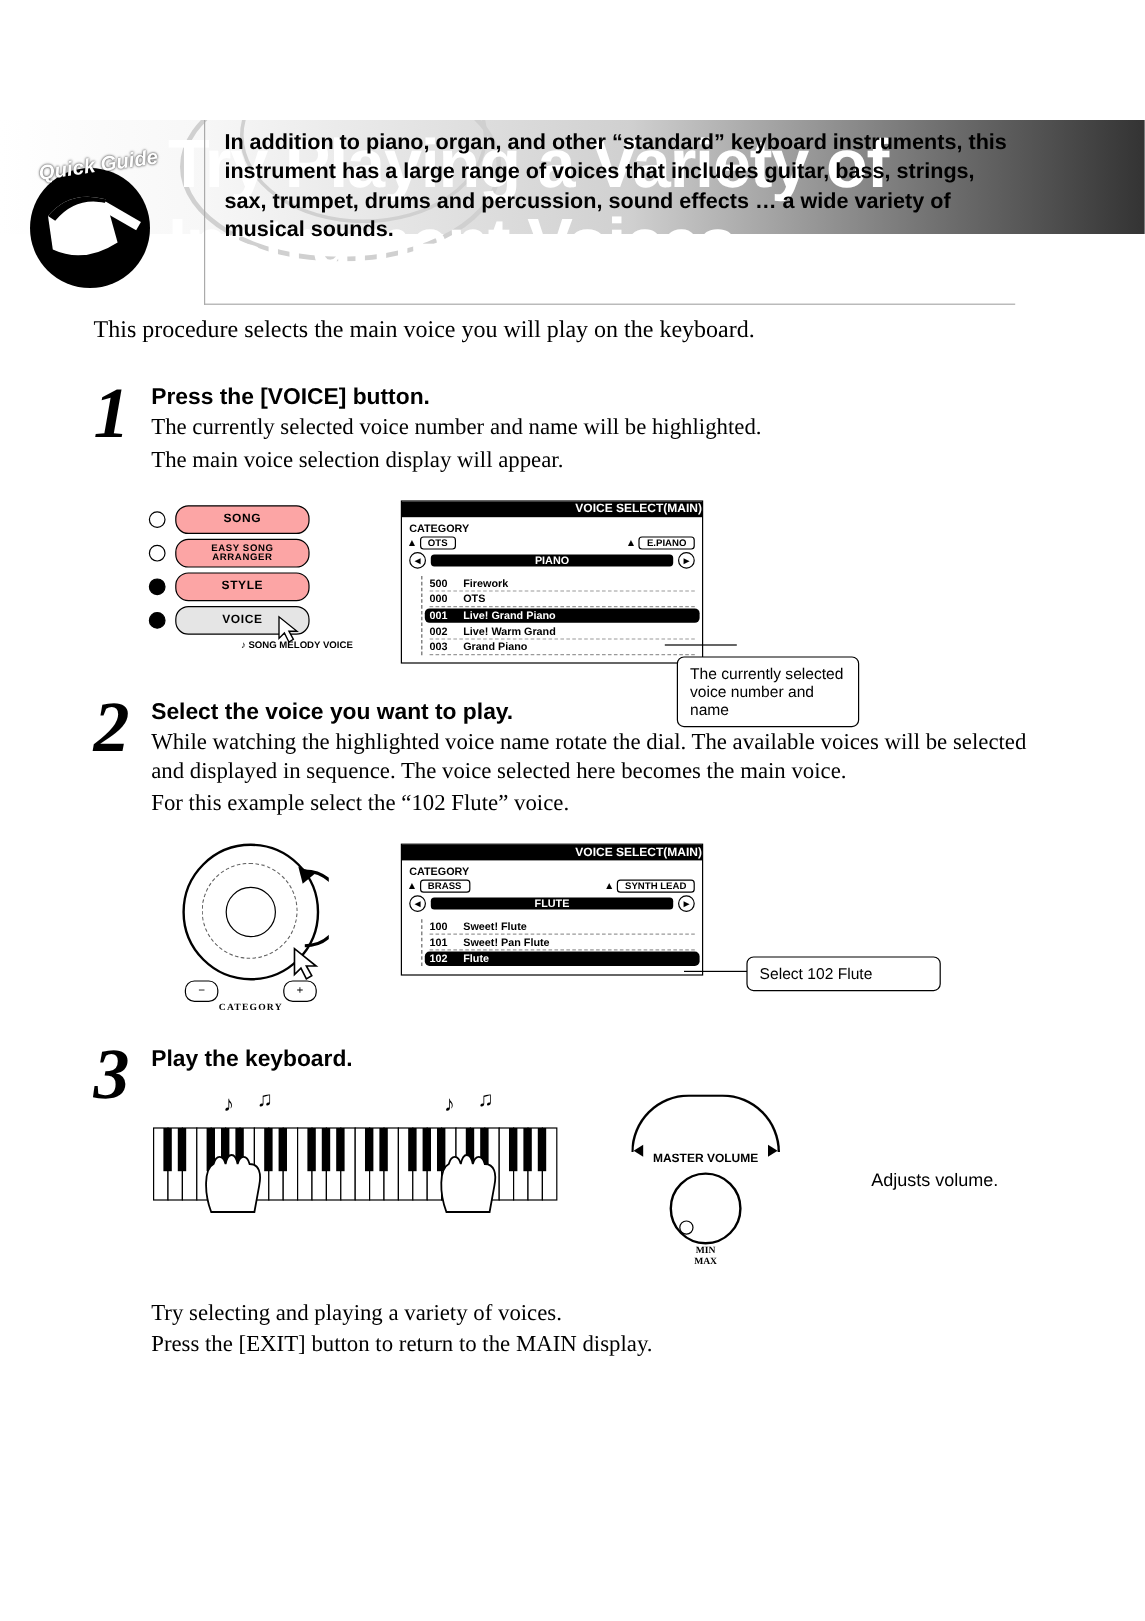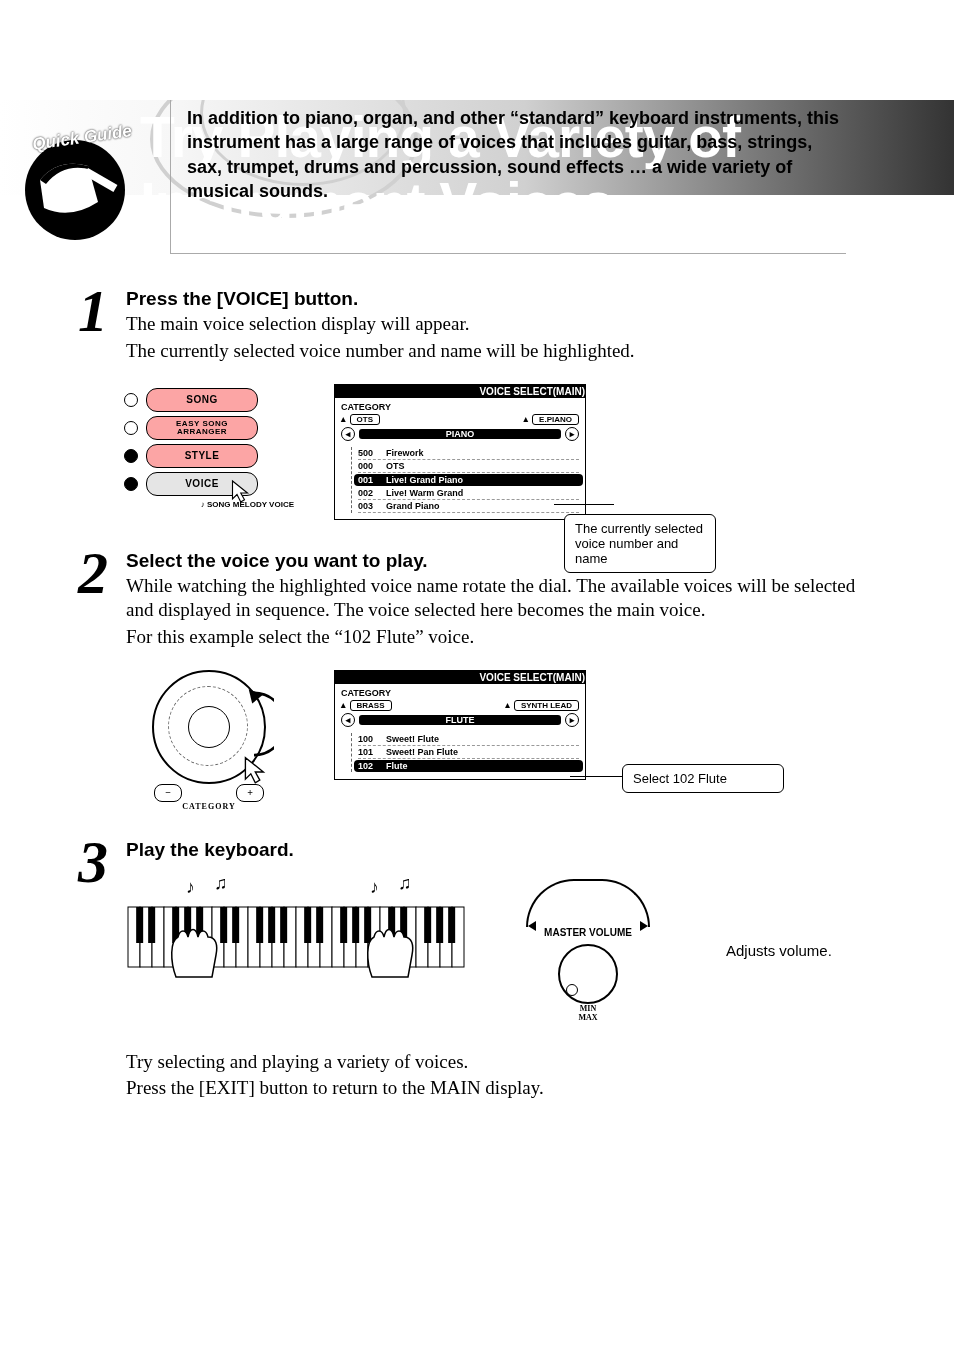--- a/index.html
+++ b/index.html
@@ -287,27 +287,28 @@
     </svg>
     <div class="ribbon">Quick Guide</div>
   </div>
 
   <div class="page-title">Try Playing a Variety of Instrument Voices</div>
 
   <div class="intro-box">
     <div class="intro-text">In addition to piano, organ, and other “standard” keyboard instruments, this instrument has a large range of voices that includes guitar, bass, strings, sax, trumpet, drums and percussion, sound effects … a wide variety of musical sounds.</div>
   </div>
 
+  <p class="body-p">This procedure selects the main voice you will play on the keyboard.</p>
 
   <div class="step">
     <div class="step-num">1</div>
     <div class="step-content">
       <div class="step-title">Press the [VOICE] button.</div>
+      <div class="step-body">The currently selected voice number and name will be highlighted.</div>
       <div class="step-body">The main voice selection display will appear.</div>
-      <div class="step-body">The currently selected voice number and name will be highlighted.</div>
     </div>
   </div>
 
   <div class="diagram-row" style="position:relative;">
 
     <div class="btn-panel">
       <div class="btn-row">
           <div class="led"></div>
           <div class="pbtn">SONG</div>
         </div>

